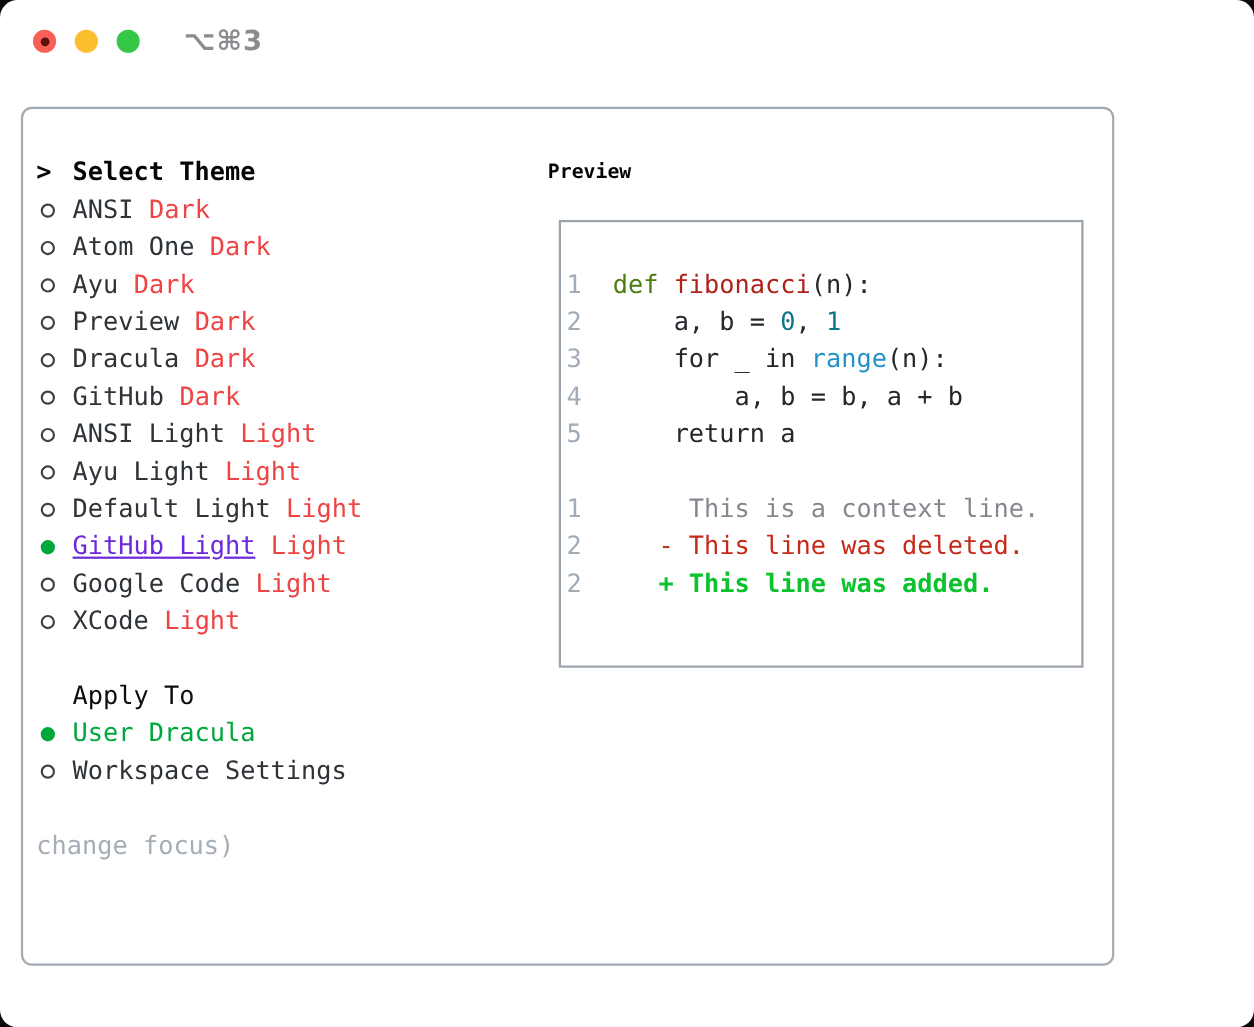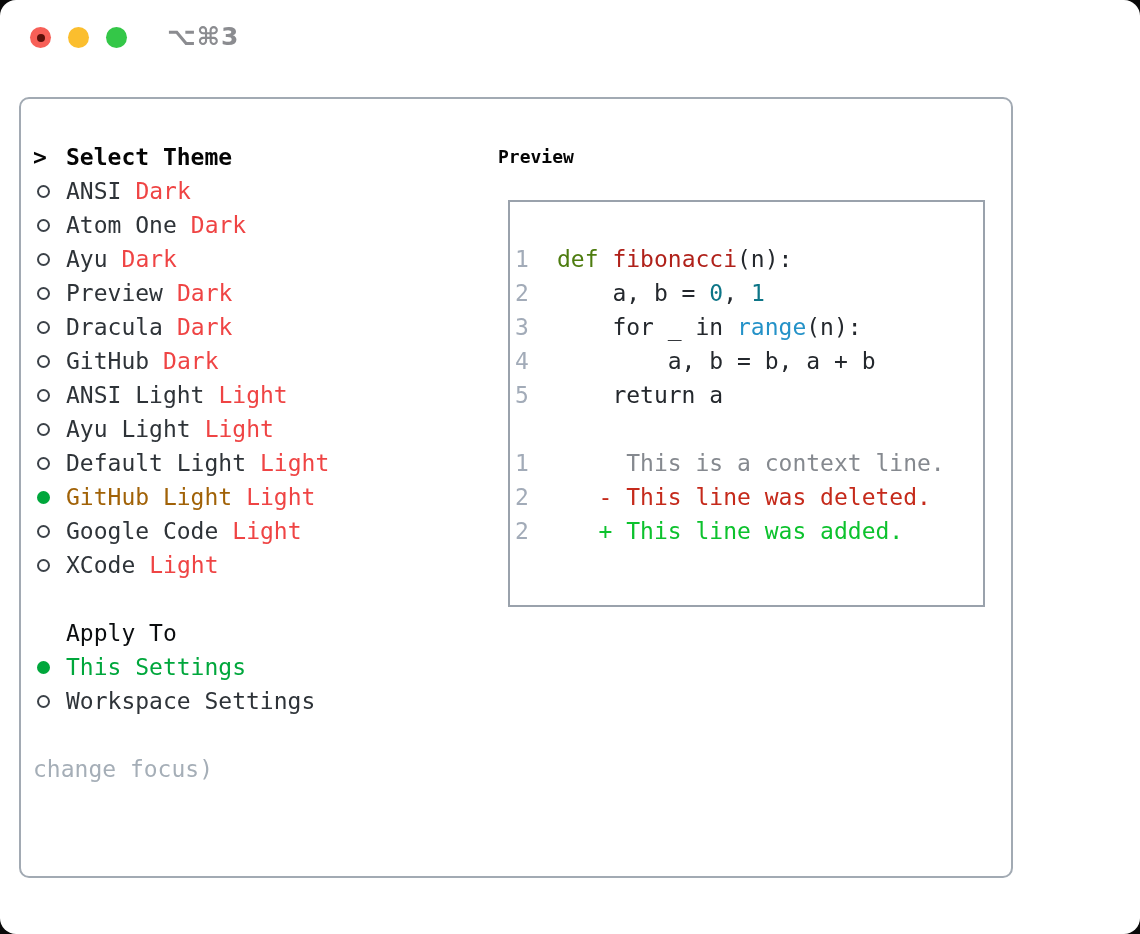--- a/index.html
+++ b/index.html
@@ -87,51 +87,51 @@
       <div id="theme-items">
           <div class="row"><span class="marker"><span class="radio"></span></span><span class="name">ANSI</span><span class="tag">Dark</span></div>
           <div class="row"><span class="marker"><span class="radio"></span></span><span class="name">Atom One</span><span class="tag">Dark</span></div>
           <div class="row"><span class="marker"><span class="radio"></span></span><span class="name">Ayu</span><span class="tag">Dark</span></div>
           <div class="row"><span class="marker"><span class="radio"></span></span><span class="name">Preview</span><span class="tag">Dark</span></div>
           <div class="row"><span class="marker"><span class="radio"></span></span><span class="name">Dracula</span><span class="tag">Dark</span></div>
           <div class="row"><span class="marker"><span class="radio"></span></span><span class="name">GitHub</span><span class="tag">Dark</span></div>
           <div class="row"><span class="marker"><span class="radio"></span></span><span class="name">ANSI Light</span><span class="tag">Light</span></div>
           <div class="row"><span class="marker"><span class="radio"></span></span><span class="name">Ayu Light</span><span class="tag">Light</span></div>
           <div class="row"><span class="marker"><span class="radio"></span></span><span class="name">Default Light</span><span class="tag">Light</span></div>
-          <div class="row"><span class="marker"><span class="radio" style="background: rgb(0, 167, 60); border-color: rgb(0, 167, 60);"></span></span><span class="name" style="color: #a16207;">GitHub Light</span><span class="tag">Light</span></div>
+          <div class="row"><span class="marker"><span class="radio" style="background: rgb(0, 167, 60); border-color: rgb(0, 167, 60);"></span></span><span class="name" style="color: #6d28d9; text-decoration: underline;">GitHub Light</span><span class="tag">Light</span></div>
           <div class="row"><span class="marker"><span class="radio"></span></span><span class="name">Google Code</span><span class="tag">Light</span></div>
           <div class="row"><span class="marker"><span class="radio"></span></span><span class="name">XCode</span><span class="tag">Light</span></div>
         </div>
 
       <div class="row blank"></div>
 
       <div class="row">
         <span class="marker"></span>
         <span class="apply-header">Apply To</span>
       </div>
 
       <div id="apply-items">
-          <div class="row"><span class="marker"><span class="radio" style="background: rgb(0, 167, 60); border-color: rgb(0, 167, 60);"></span></span><span class="name" style="color: rgb(0, 167, 60);">This Settings</span></div>
+          <div class="row"><span class="marker"><span class="radio" style="background: rgb(0, 167, 60); border-color: rgb(0, 167, 60);"></span></span><span class="name" style="color: rgb(0, 167, 60);">User Dracula</span></div>
           <div class="row"><span class="marker"><span class="radio"></span></span><span class="name">Workspace Settings</span></div>
         </div>
 
       <div class="row blank"></div>
 
       <div class="row hint">change focus)</div>
     </div>
 
     <div class="preview-header">Preview</div>
     <div class="preview-box">
       <div id="code">
           <div class="code-line"><span class="ln">1</span><span style="color: #4d7c0f;">def </span><span style="color: rgb(176, 33, 26);">fibonacci</span><span style="color: rgb(36, 40, 45);">(n):</span></div>
           <div class="code-line"><span class="ln">2</span><span style="color: rgb(36, 40, 45);">    a, b = </span><span style="color: rgb(13, 117, 135);">0</span><span style="color: rgb(36, 40, 45);">, </span><span style="color: rgb(13, 117, 135);">1</span></div>
           <div class="code-line"><span class="ln">3</span><span style="color: rgb(36, 40, 45);">    for _ in </span><span style="color: rgb(36, 146, 200);">range</span><span style="color: rgb(36, 40, 45);">(n):</span></div>
           <div class="code-line"><span class="ln">4</span><span style="color: rgb(36, 40, 45);">        a, b = b, a + b</span></div>
           <div class="code-line"><span class="ln">5</span><span style="color: rgb(36, 40, 45);">    return a</span></div>
           <div class="code-line"><span class="ln"></span></div>
           <div class="code-line"><span class="ln">1</span><span style="color: rgb(133, 137, 143);">     This is a context line.</span></div>
           <div class="code-line"><span class="ln">2</span><span style="color: rgb(197, 42, 27);">   - This line was deleted.</span></div>
-          <div class="code-line"><span class="ln">2</span><span style="color: rgb(12, 194, 45);">   + This line was added.</span></div>
+          <div class="code-line"><span class="ln">2</span><span style="color: rgb(12, 194, 45); font-weight: bold;">   + This line was added.</span></div>
         </div>
     </div>
 
   </div>
 </div>
 
 </body></html>

